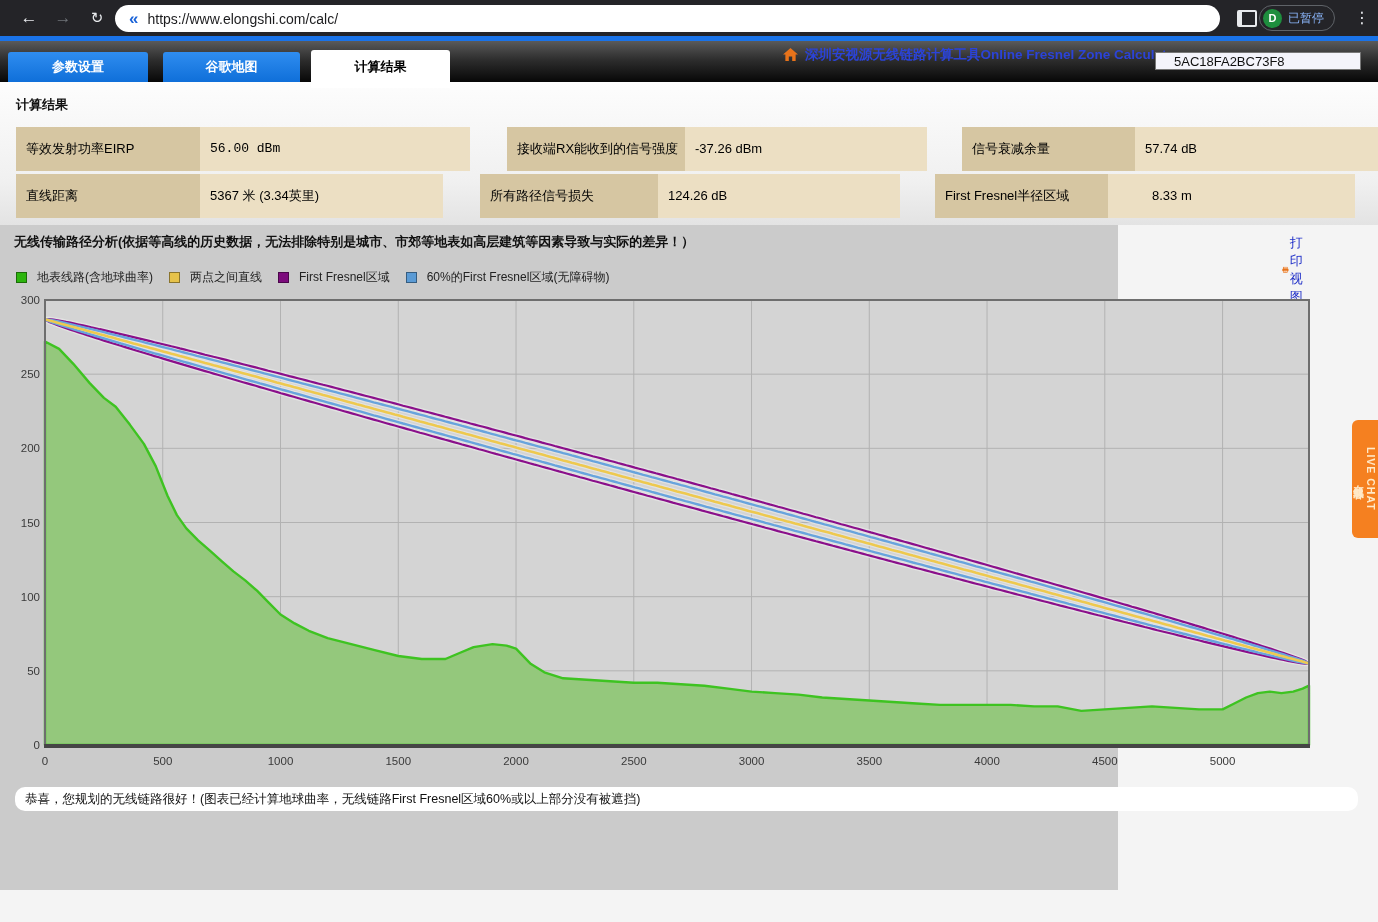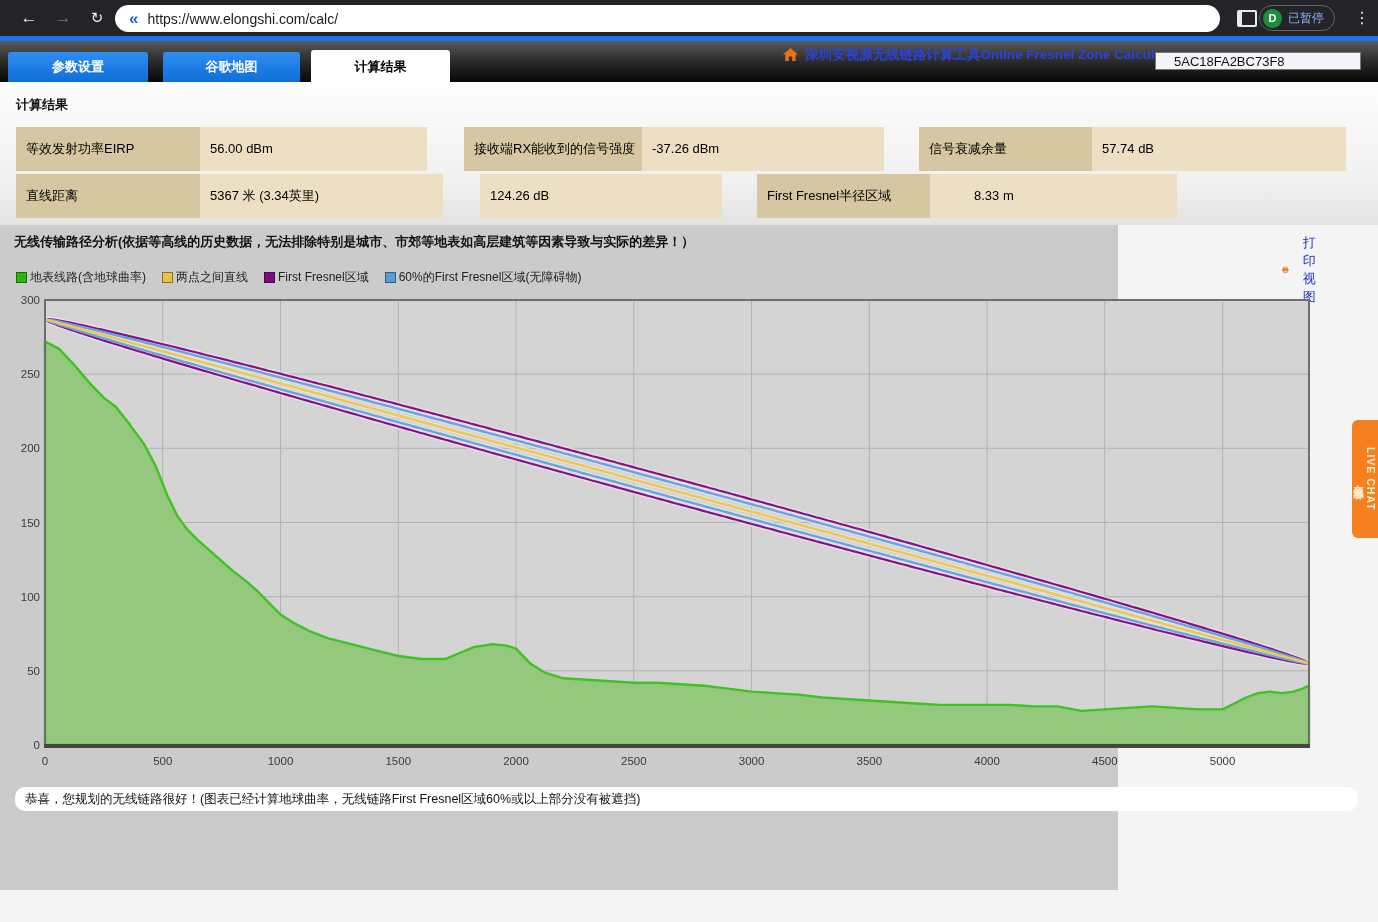--- a/index.html
+++ b/index.html
@@ -43,24 +43,24 @@
   .results h2{position:absolute;left:16px;top:14px;margin:0;font-size:13px;color:#111;}
   .rtable{position:absolute;left:16px;top:45px;}
   .rrow{display:flex;margin-bottom:3px;}
   .rcell{height:44px;line-height:44px;font-size:13px;color:#000;padding-left:10px;box-sizing:border-box;
     white-space:nowrap;overflow:hidden;}
   .rlabel{background:#d6c6a2;}
   .rvalue{background:#ecdfc3;}
   
   .analysis{position:absolute;left:0;top:225px;width:1118px;height:665px;background:#cbcbcb;}
   .note{position:absolute;left:14px;top:8px;font-size:13px;font-weight:bold;color:#101010;white-space:nowrap;}
-  .printlink{position:absolute;left:1282px;top:9px;display:flex;align-items:center;gap:14px;cursor:pointer;}
+  .printlink{position:absolute;left:1282px;top:9px;display:flex;align-items:center;gap:1px;cursor:pointer;}
   .printlink span{color:#2030c8;font-size:13px;}
   .legend{position:absolute;left:16px;top:44px;display:flex;gap:16px;}
-  .legend .li{display:flex;align-items:center;gap:3px;font-size:12px;color:#222;}
+  .legend .li{display:flex;align-items:center;gap:10px;font-size:12px;color:#222;}
   .legend .sq{width:11px;height:11px;border:1px solid rgba(0,0,0,.4);box-sizing:border-box;}
   #chart-wrap{position:absolute;left:15px;top:71px;width:1330px;height:479px;}
   .statusbox{position:absolute;left:15px;top:562px;width:1343px;height:24px;background:#fff;
     border-radius:10px;box-sizing:border-box;padding:0 10px;font-size:12.5px;color:#111;
     line-height:24px;white-space:nowrap;overflow:hidden;}
   .footer{position:absolute;left:0;top:890px;width:1378px;height:32px;background:#f4f4f4;}
   
   .livechat{position:absolute;right:0;top:420px;width:26px;height:118px;background:#f58020;
     border-radius:6px 0 0 6px;display:flex;justify-content:center;align-items:center;
     cursor:pointer;z-index:5;}
@@ -98,29 +98,30 @@
   <div class="tab" style="left:8px;width:140px;">参数设置</div>
   <div class="tab" style="left:163px;width:137px;">谷歌地图</div>
   <div class="tab active" style="left:311px;width:139px;">计算结果</div>
 </div>
 
 <div class="results">
   <h2>计算结果</h2>
   <div class="rtable" id="rtable">
       <div class="rrow">
         <div class="rcell rlabel" style="width: 184px;">等效发射功率EIRP</div>
-        <div class="rcell rvalue" style="width: 227px; margin-right: 37px;">56.00 dBm</div>
+        <div class="rcell rvalue" style="width: 270px; margin-right: 37px; font-family: Liberation Mono, monospace;">56.00 dBm</div>
         <div class="rcell rlabel" style="width: 178px;">接收端RX能收到的信号强度</div>
         <div class="rcell rvalue" style="width: 242px; margin-right: 35px;">-37.26 dBm</div>
         <div class="rcell rlabel" style="width: 173px;">信号衰减余量</div>
         <div class="rcell rvalue" style="width: 254px; margin-right: 0px;">57.74 dB</div>
       </div>
       <div class="rrow">
         <div class="rcell rlabel" style="width: 184px;">直线距离</div>
         <div class="rcell rvalue" style="width: 243px; margin-right: 37px;">5367 米 (3.34英里)</div>
+        <div class="rcell rlabel" style="width: 178px;">所有路径信号损失</div>
         <div class="rcell rvalue" style="width: 242px; margin-right: 35px;">124.26 dB</div>
         <div class="rcell rlabel" style="width: 173px;">First Fresnel半径区域</div>
         <div class="rcell rvalue" style="width: 247px; margin-right: 0px; padding-left: 44px;">8.33 m</div>
       </div>
     </div>
 </div>
 
 <div class="analysis">
   <div class="note">无线传输路径分析(依据等高线的历史数据，无法排除特别是城市、市郊等地表如高层建筑等因素导致与实际的差异！）</div>
   <div class="printlink">

